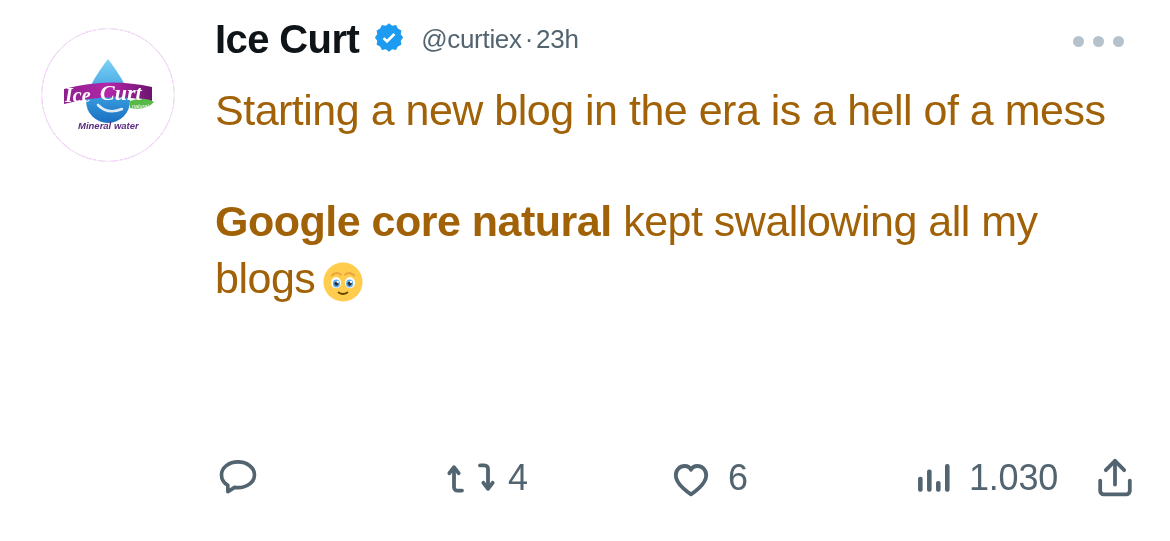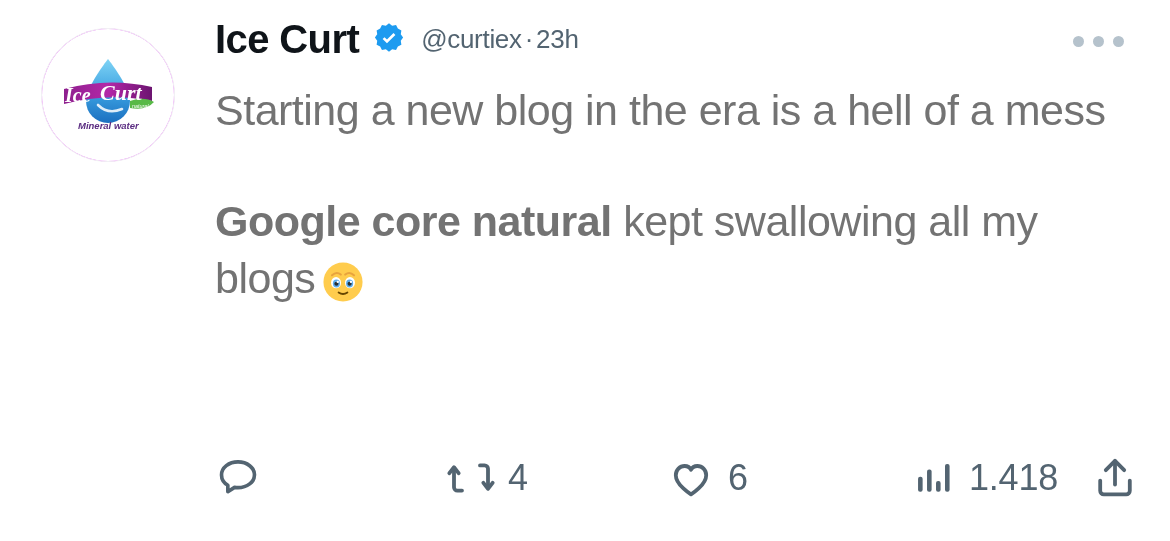--- a/index.html
+++ b/index.html
@@ -105,21 +105,21 @@
     border-radius: 50%;
     background: #b5c2cc;
     display: block;
   }
 
   
   .tweet-text {
     margin-top: 14px;
     font-size: 43px;
     line-height: 1.33;
-    color: #737373;
+    color: #a16207;
     letter-spacing: -0.5px;
     font-weight: 400;
     max-width: 905px;
   }
   .para-gap { height: 54px; }
   .bold-run { font-weight: 700; }
   .emoji {
     font-size: 40px;
     line-height: 1;
     display: inline-block;
@@ -278,21 +278,21 @@
         <span class="glyph">
           <svg width="44" height="44" viewBox="0 0 24 24" xmlns="http://www.w3.org/2000/svg">
             <g fill="#536471">
               <rect x="3.3" y="11.3" width="2.5" height="8.2" rx="1.1"></rect>
               <rect x="8.2" y="7.3" width="2.5" height="12.2" rx="1.1"></rect>
               <rect x="13.1" y="13.6" width="2.5" height="5.9" rx="1.1"></rect>
               <rect x="18" y="4.4" width="2.5" height="15.1" rx="1.1"></rect>
             </g>
           </svg>
         </span>
-        <span class="count">1.418</span>
+        <span class="count">1.030</span>
       </div>
 
       <div class="action act-share">
         <span class="glyph">
           <svg width="48" height="48" viewBox="0 0 24 24" xmlns="http://www.w3.org/2000/svg">
             <g fill="none" stroke="#536471" stroke-width="1.9" stroke-linecap="round" stroke-linejoin="round">
               <path d="M12 15.3V3.6"></path>
               <polyline points="7.4,8.1 12,3.4 16.6,8.1"></polyline>
               <path d="M4.6 13.3v5.1a1.8 1.8 0 0 0 1.8 1.8h11.2a1.8 1.8 0 0 0 1.8-1.8v-5.1"></path>
             </g>

